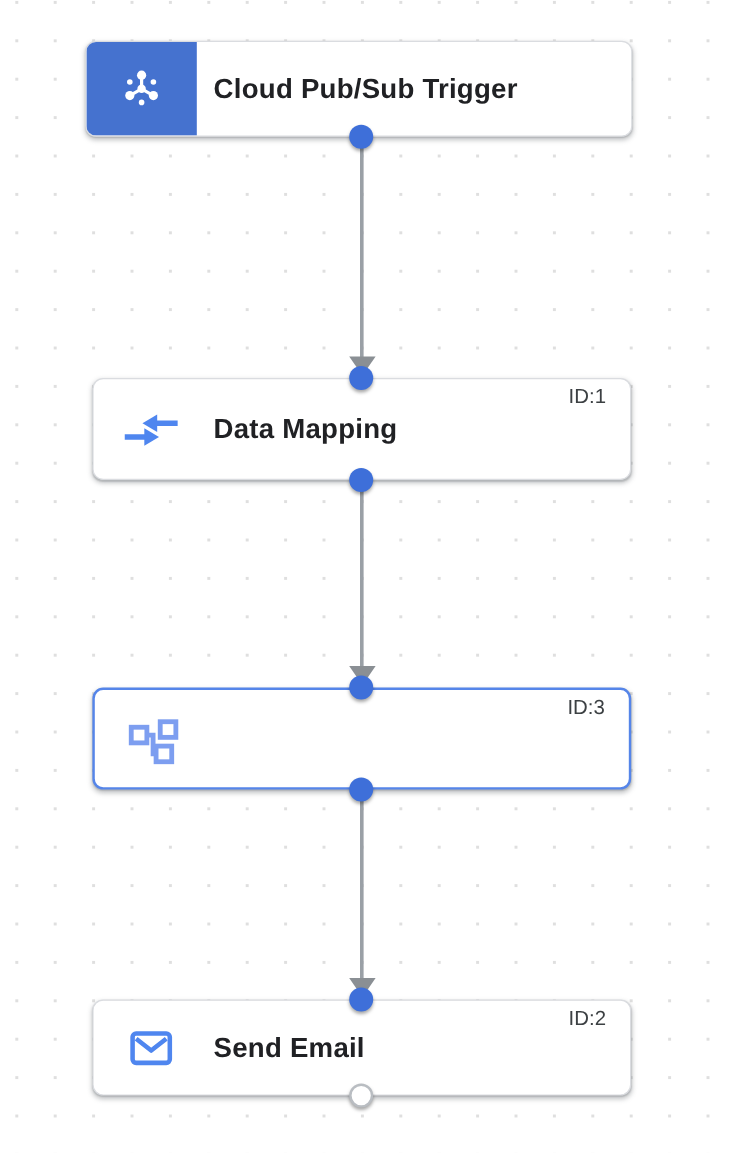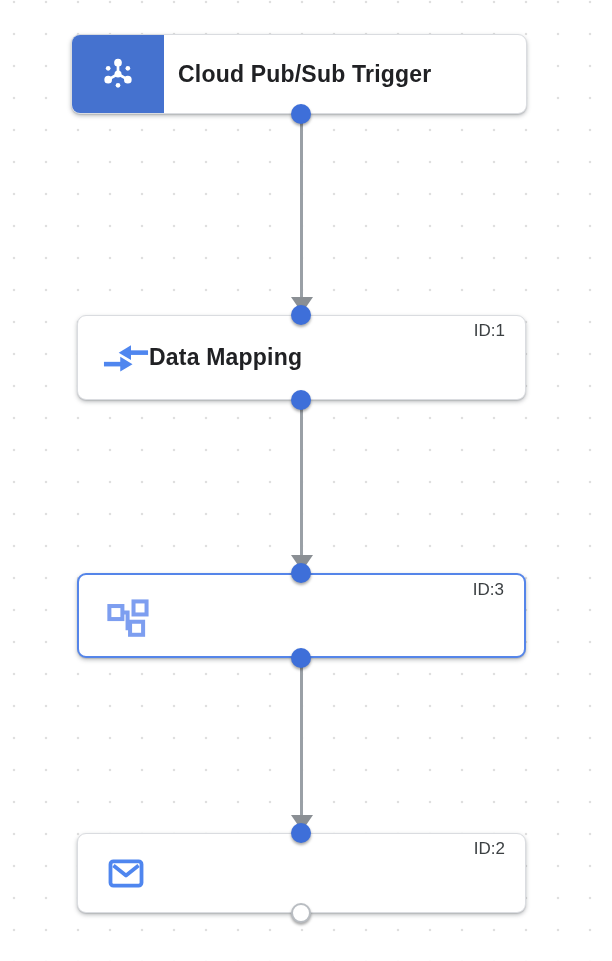--- a/index.html
+++ b/index.html
@@ -74,21 +74,21 @@
   }
   .node.trigger .node-title { margin-left: 106px; }
 
   
   .step-icon {
     margin-left: 25px;
     width: 46px;
     display: flex; align-items: center; justify-content: center;
     flex: 0 0 auto;
   }
-  .step-icon + .node-title { }
+  .step-icon + .node-title { margin-left: 29px; }
   .icon-mapping  { color: var(--icon-blue, #4f86ef); }
   .icon-transformer { color: var(--icon-blue-light, #7d9ef0); }
   .icon-email    { color: var(--icon-blue, #4f86ef); }
 
   
   .port {
     position: absolute;
     width: 20px; height: 20px;
     border-radius: 50%;
     background: var(--port-blue, #3e6fd9);
@@ -168,20 +168,21 @@
     <div class="id-label">ID:3</div>
   </div>
 
   <div class="node" style="left:77px; top:833px; width:449px; height:80px">
     <div class="step-icon icon-email">
       <svg width="40" height="33" viewBox="0 0 24 20">
         <rect x="2.6" y="2.6" width="18.8" height="14.8" rx="1.8" fill="none" stroke="currentColor" stroke-width="2.3"></rect>
         <path d="M4.4 5.2 L12 11.2 L19.6 5.2" fill="none" stroke="currentColor" stroke-width="2.3" stroke-linejoin="round"></path>
       </svg>
     </div>
+    <div class="node-title">Send Email</div>
     <div class="id-label">ID:2</div>
   </div>
 
   <div class="port" style="left:291px; top:104px"></div>
   <div class="port" style="left:291px; top:305px"></div>
   <div class="port" style="left:291px; top:390px"></div>
   <div class="port" style="left:291px; top:563px"></div>
   <div class="port" style="left:291px; top:648px"></div>
   <div class="port" style="left:291px; top:823px"></div>
   <div class="port open" style="left:291px; top:903px"></div>

